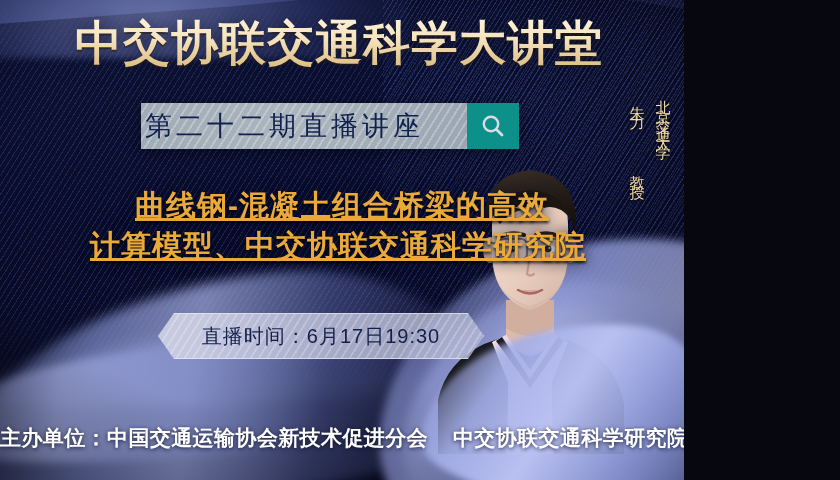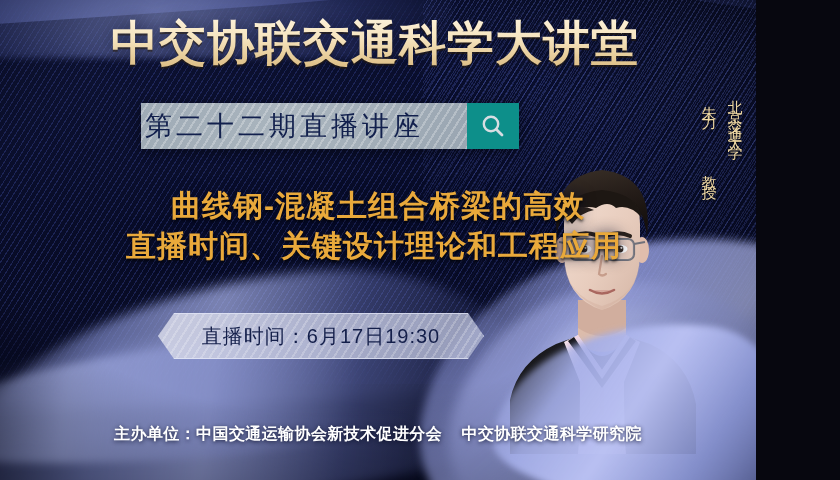--- a/index.html
+++ b/index.html
@@ -1,19 +1,19 @@
 <!DOCTYPE html>
 <html><head>
 <meta charset="utf-8">
 <style>
   html,body{margin:0;padding:0;background:#07070f;}
   *{box-sizing:border-box;}
   .poster{
     position:relative;
-    width:756px;height:480px;
+    width:684px;height:480px;
     overflow:hidden;
     font-family:"Liberation Sans","DejaVu Sans",sans-serif;
     background:#0c4a6e;
   }
 
   
   .bg-base{
     position:absolute;inset:0;
     background:
       radial-gradient(ellipse 70% 55% at 12% 6%, #4b5694 0%, #2d356b 35%, rgba(16,20,52,0) 72%),
@@ -161,20 +161,21 @@
   .search-box svg{display:block;}
 
   .lecture-title{
     position:absolute;left:0;right:0;top:186px;z-index:10;
     text-align:center;
   }
   .lecture-title div{
     font-size:30px;font-weight:bold;letter-spacing:1px;line-height:40px;
     color:#e9a93b;
     text-shadow:0 2px 3px rgba(0,0,0,.75), 0 0 14px rgba(10,14,40,.85);
+    text-decoration:underline;
   }
   .lecture-title .l2{padding-right:8px;}
 
   .time-badge{
     position:absolute;left:158px;top:313px;z-index:10;
     width:326px;height:46px;
     display:flex;align-items:center;justify-content:center;
     background:linear-gradient(120deg,rgba(214,216,232,.88) 0%,rgba(196,200,222,.82) 40%,rgba(176,182,210,.80) 100%);
     border:1px solid rgba(228,232,248,.75);
     border-radius:14px;
@@ -199,21 +200,21 @@
     color:#f0d9a4;font-size:15px;letter-spacing:9px;font-weight:500;
     text-shadow:0 1px 3px rgba(0,0,0,.9);
     white-space:pre;
   }
   .speaker-name{right:38px;top:94px;}
   .speaker-affil{right:12px;top:88px;}
 
   .footer{
     position:absolute;left:0;right:0;top:424px;z-index:12;
     text-align:center;
-    color:#ffffff;font-size:16px;font-weight:bold;letter-spacing:.4px;
+    color:#ffffff;font-size:21px;font-weight:bold;letter-spacing:.4px;
     text-shadow:0 1px 4px rgba(10,14,40,.85);
     white-space:pre;
   }
 </style>
 </head>
 <body>
 
 <div class="poster">
 
   <div class="bg-base"></div>
@@ -321,21 +322,21 @@
     <div class="search-box">
       <svg width="26" height="26" viewBox="0 0 26 26">
         <circle cx="11" cy="11" r="7.2" fill="none" stroke="#d7dde2" stroke-width="2.4"></circle>
         <line x1="16.2" y1="16.2" x2="22" y2="22" stroke="#d7dde2" stroke-width="2.8" stroke-linecap="round"></line>
       </svg>
     </div>
   </div>
 
   <div class="lecture-title">
     <div class="l1">曲线钢-混凝土组合桥梁的高效</div>
-    <div class="l2">直播时间、关键设计理论和工程应用</div>
+    <div class="l2">计算模型、中交协联交通科学研究院</div>
   </div>
 
   <div class="time-badge">
     <span class="time-text">直播时间：6月17日19:30</span>
   </div>
 
   <div class="speaker speaker-name">朱力  教授</div>
   <div class="speaker speaker-affil">北京交通大学</div>
 
   <div class="footer">主办单位：中国交通运输协会新技术促进分会    中交协联交通科学研究院</div>

